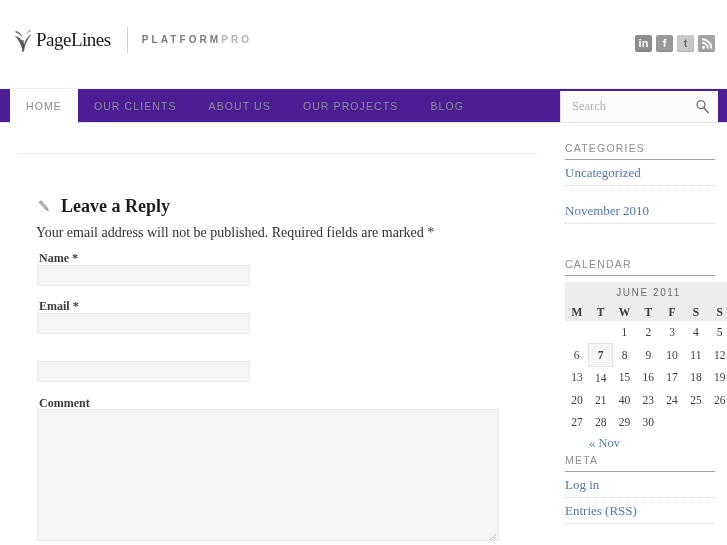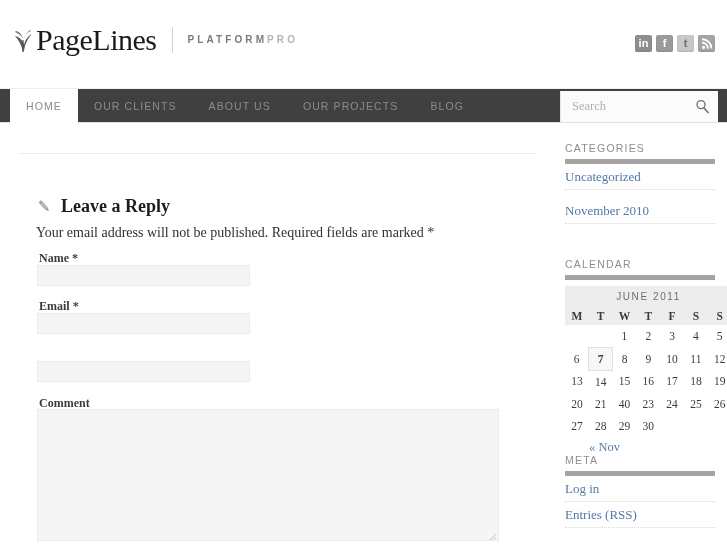--- a/index.html
+++ b/index.html
@@ -11,21 +11,21 @@
     overflow: hidden;
   }
   .page { position: relative; width: 727px; height: 545px; background:#fff; }
 
   
   .header { position:absolute; left:0; top:0; width:727px; height:78px; }
   .logo-wrap { position:absolute; left:12px; top:25px; display:flex; align-items:center; }
   .leaf-icon { width:22px; height:26px; margin-right:2px; flex:none; }
   .logo-text {
     font-family:"Liberation Serif","DejaVu Serif",serif;
-    font-size:30px; color:#1a1a1a; letter-spacing:-0.5px; line-height:30px;
+    font-size:19px; color:#1a1a1a; letter-spacing:-0.5px; line-height:30px;
     font-weight:400;
   }
   .logo-divider { width:1px; height:26px; background:#d2d2d2; margin:0 14px 0 16px; }
   .tagline {
     font-family:"Liberation Sans","DejaVu Sans",sans-serif;
     font-size:10px; letter-spacing:3.1px; line-height:12px;
   }
   .tagline .plat { color:#7a7a7a; font-weight:700; }
   .tagline .pro  { color:#b4b4b4; font-weight:700; }
 
@@ -38,21 +38,21 @@
     box-shadow: inset 0 -1px 2px rgba(0,0,0,0.12);
   }
   .si-linkedin { background:#8e8e8e; }
   .si-facebook { background:#9a9a9a; }
   .si-twitter  { background:#c8c8c8; color:#6a6a6a; }
   .si-rss      { background:#a5a5a5; }
 
   
   .navbar {
     position:absolute; left:0; top:88px; width:727px; height:35px;
-    background:#404040; border-bottom:1px solid #e2e2e2; border-top:1px solid #f0f0f0;
+    background:#4c1d95; border-bottom:1px solid #e2e2e2; border-top:1px solid #f0f0f0;
   }
   .nav-items { position:absolute; left:10px; top:0; height:34px; display:flex; }
   .nav-item {
     font-family:"Liberation Sans","DejaVu Sans",sans-serif;
     font-size:10.5px; letter-spacing:1.1px; color:#8c8c8c;
     height:34px; line-height:34px; padding:0 16px; cursor:pointer;
   }
   .nav-item.active { background:#ffffff; color:#8a8a8a; }
 
   .search-box {
@@ -115,21 +115,21 @@
     font-family:"Liberation Serif","DejaVu Serif",serif;
     font-size:11.5px; color:#2e2e2e; font-weight:700; line-height:14px;
   }
 
   
   .sidebar { position:absolute; left:560px; top:133px; width:167px; height:412px; }
   .widget { position:absolute; left:5px; width:150px; }
   .widget-title {
     font-family:"Liberation Sans","DejaVu Sans",sans-serif;
     font-size:10.5px; letter-spacing:1.2px; color:#8d8d8d;
-    padding-bottom:5px; border-bottom:5px solid #a3a3a3; margin-bottom:0;
+    padding-bottom:5px; border-bottom:1px solid #a3a3a3; margin-bottom:0;
   }
   .widget-link {
     display:block;
     font-family:"Liberation Serif","DejaVu Serif",serif;
     font-size:13px; color:#5279a8; text-decoration:none;
     padding:6px 0 5px 0;
     border-bottom:1px dotted #d8d8d8;
     line-height:14px;
   }
   .w-categories { top:9px; }

